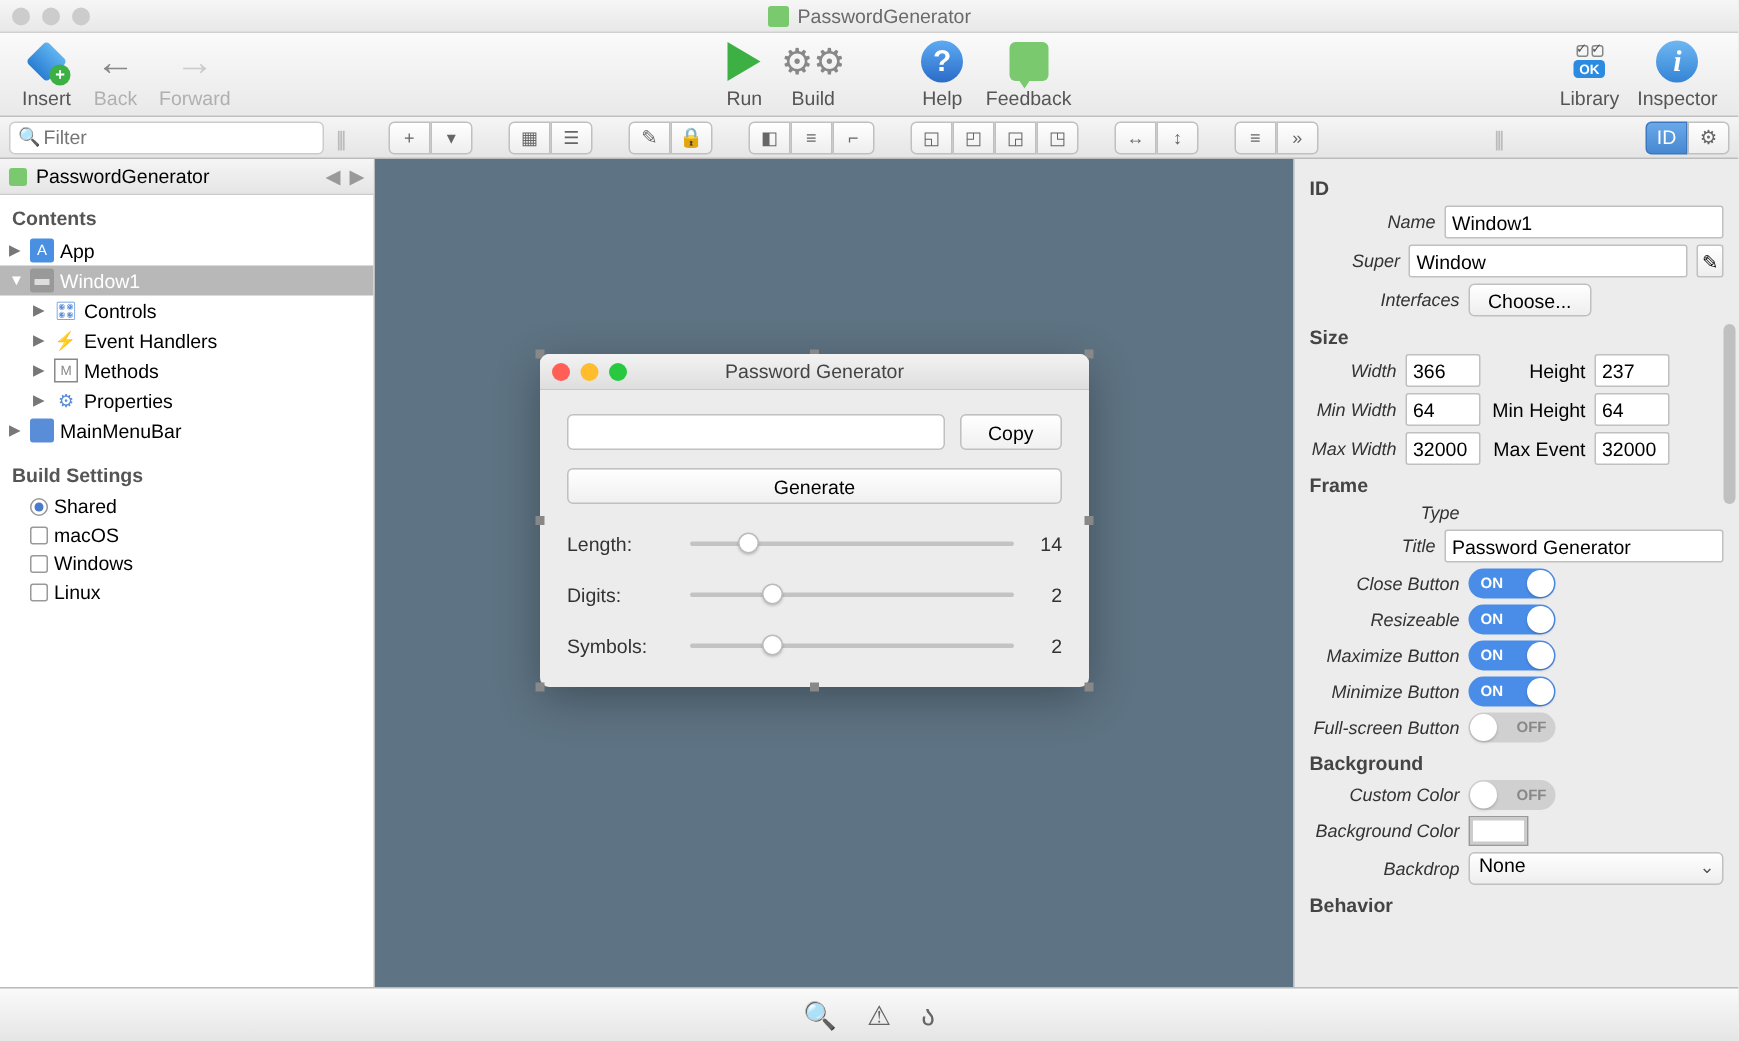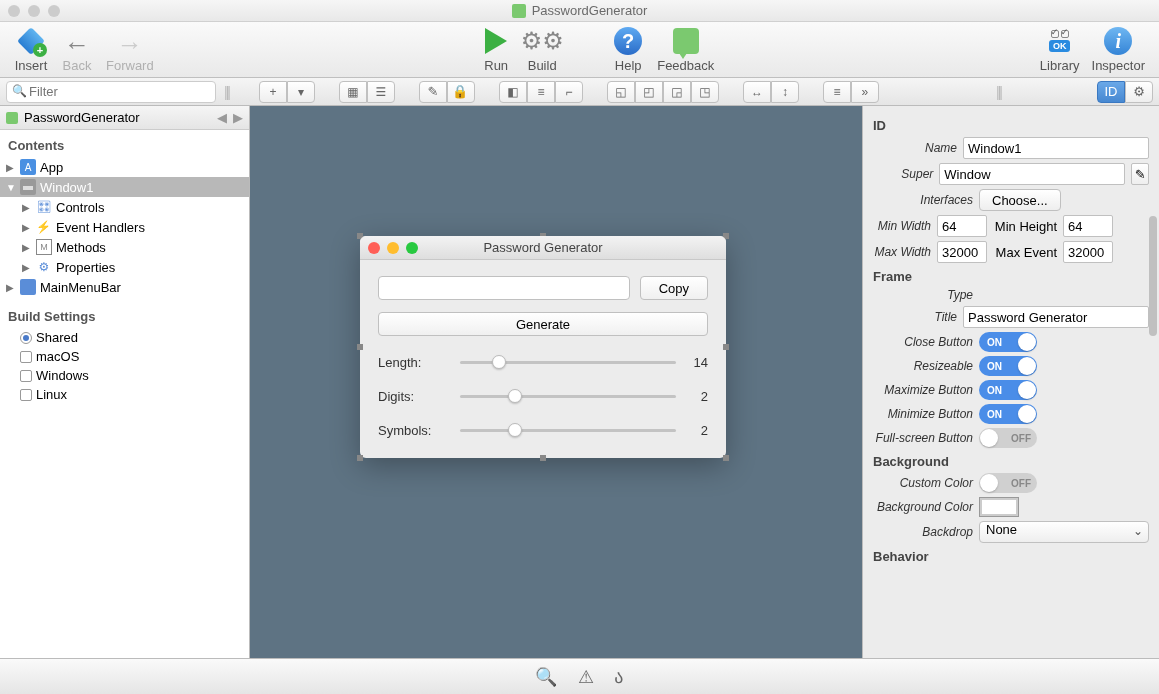--- a/index.html
+++ b/index.html
@@ -392,20 +392,27 @@
         <input class="insp-input" value="Window" style="">
         <div class="pencil-btn">
             <span>✎</span>
           </div>
       </div>
       <div class="insp-row">
         <span class="insp-label">Interfaces</span>
         <button class="insp-btn">Choose...</button>
       </div>
 
+      <div class="insp-header">Size</div>
+      <div class="insp-row half">
+        <span class="insp-label">Width</span>
+        <input class="insp-input sm" value="366" style="">
+        <span class="col2-label">Height</span>
+        <input class="insp-input sm" value="237" style="">
+      </div>
       <div class="insp-row half">
         <span class="insp-label">Min Width</span>
         <input class="insp-input sm" value="64" style="">
         <span class="col2-label">Min Height</span>
         <input class="insp-input sm" value="64" style="">
       </div>
       <div class="insp-row half">
         <span class="insp-label">Max Width</span>
         <input class="insp-input sm" value="32000" style="">
         <span class="col2-label">Max Event</span>

